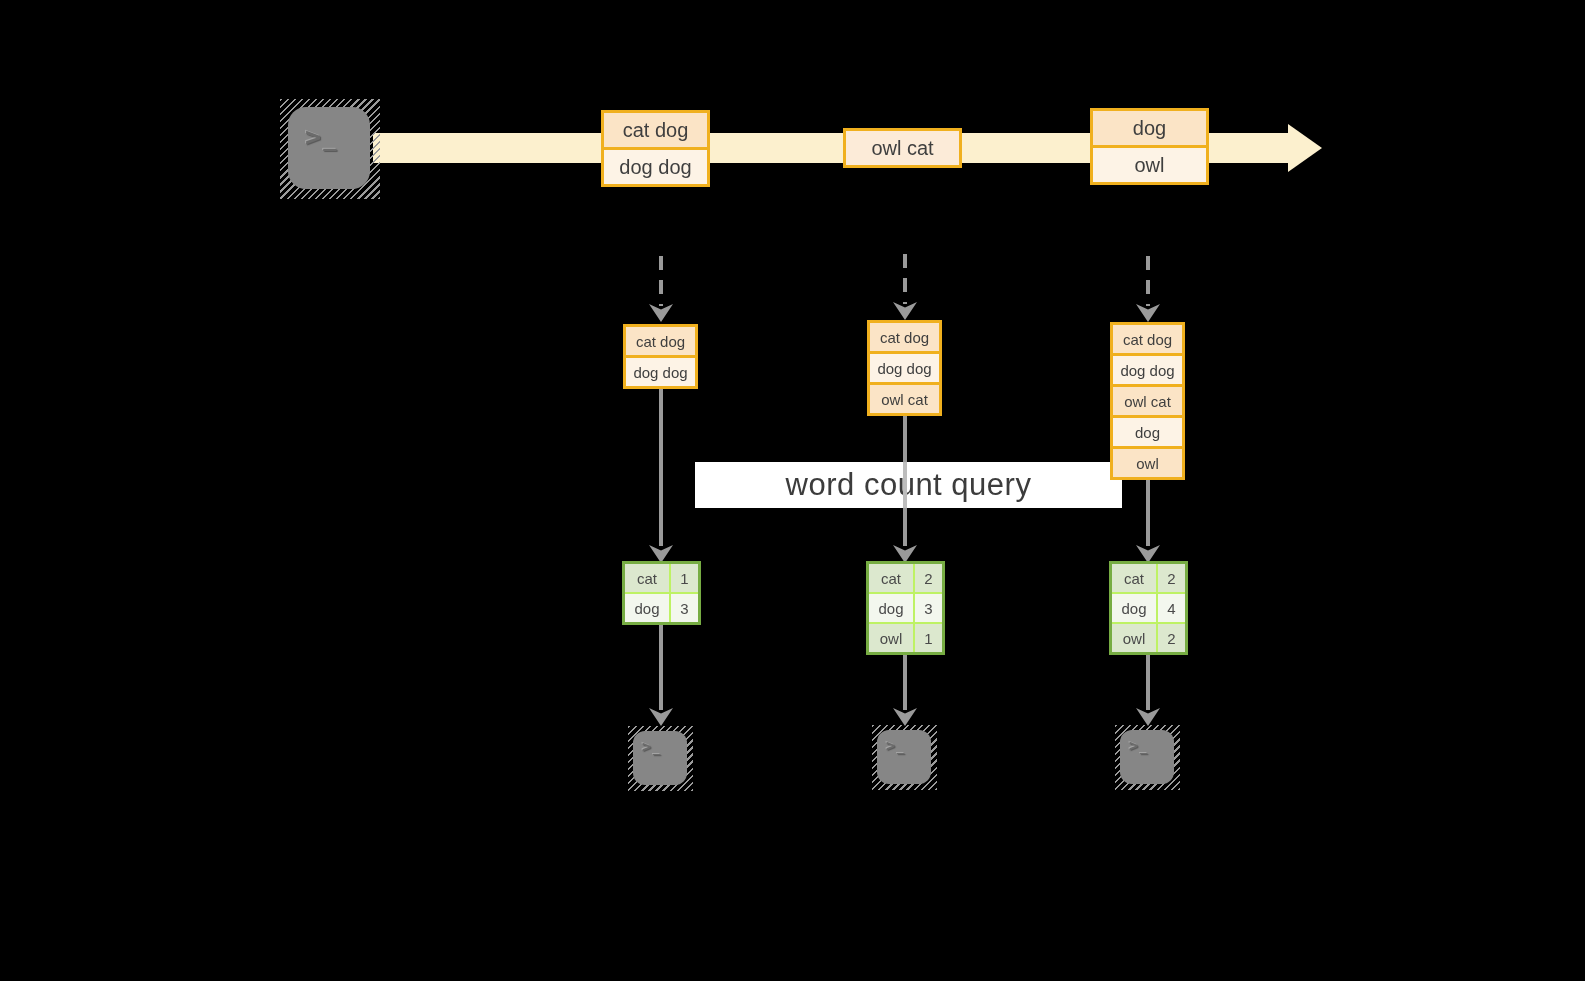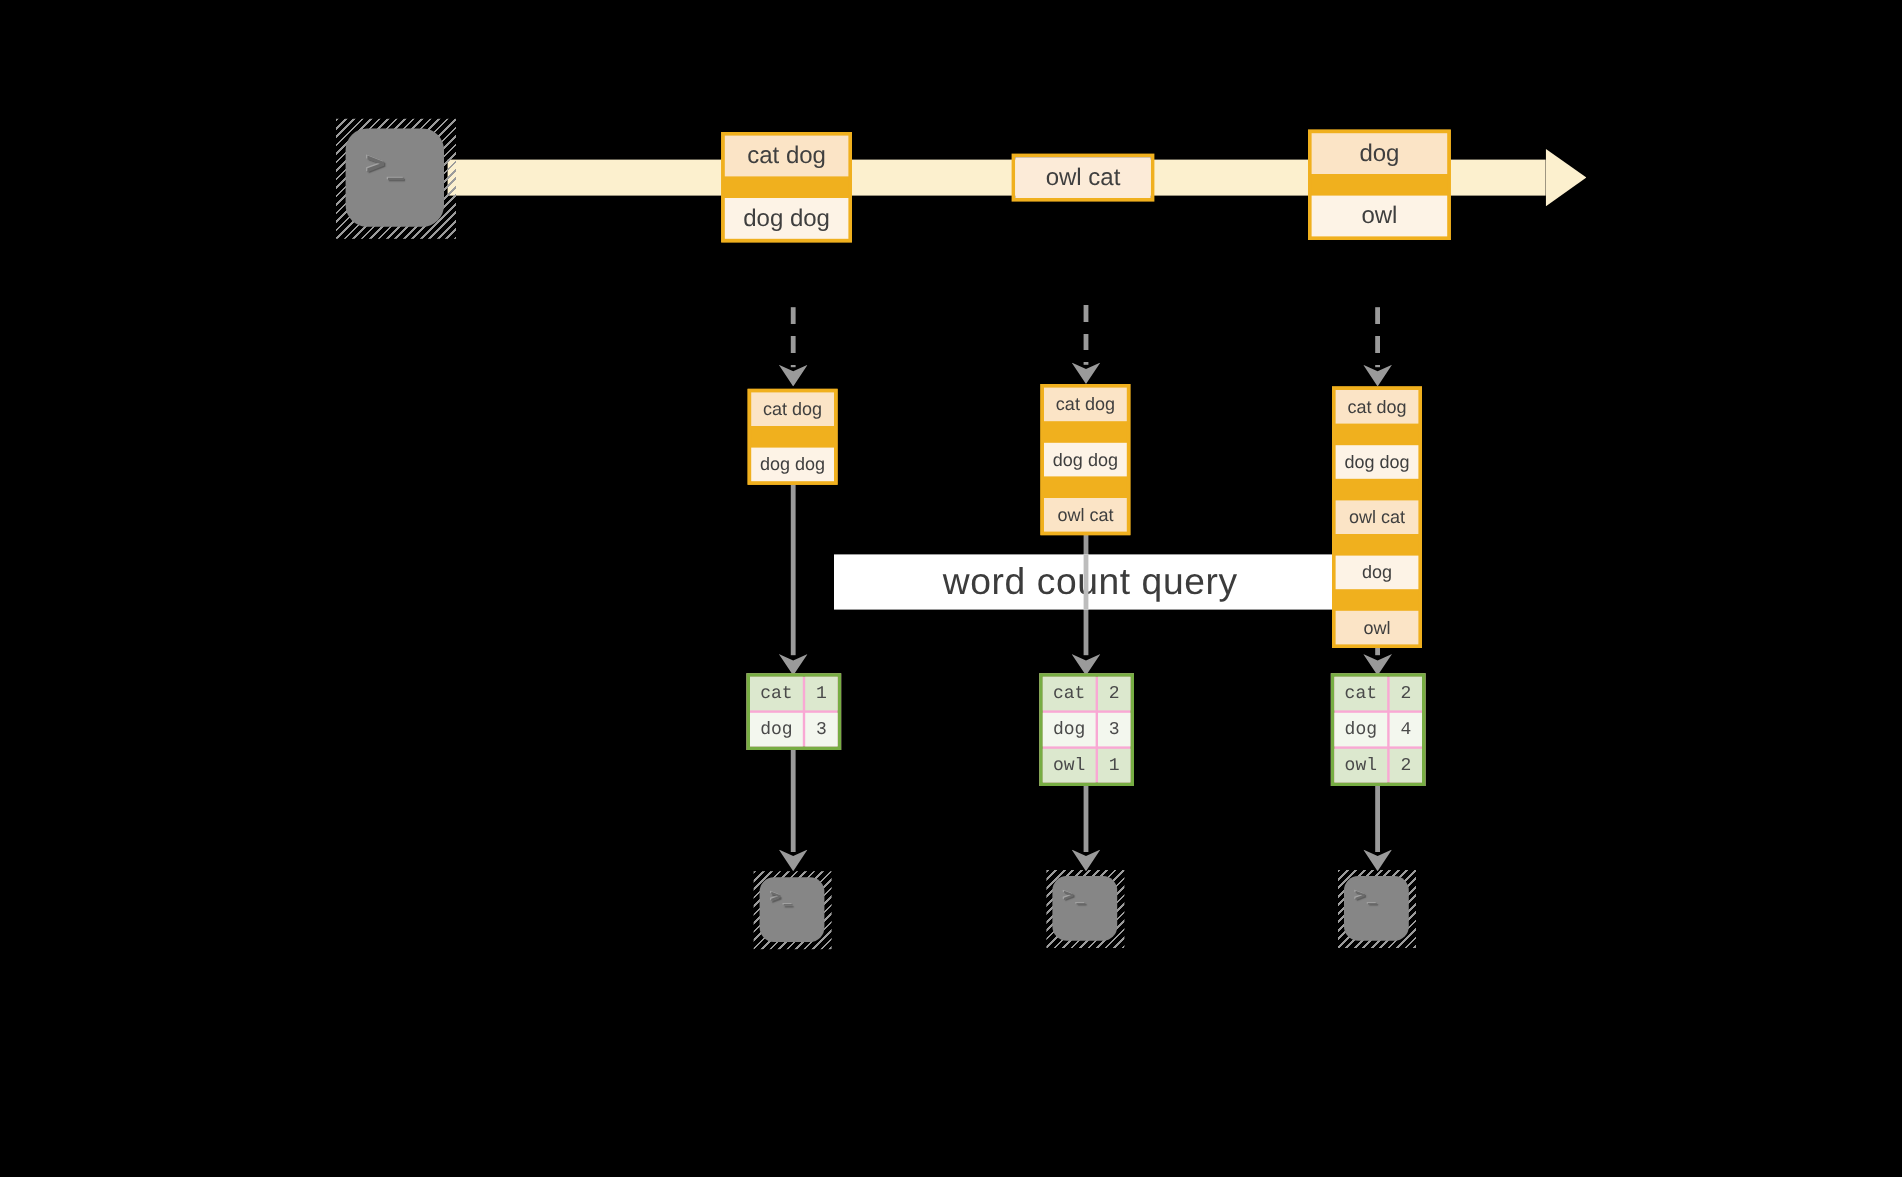--- a/index.html
+++ b/index.html
@@ -37,41 +37,41 @@
   .prompt .und{font-size:.82em;margin-left:2px;}
 
   
   .band{background:var(--band);z-index:1;}
   .band-head{background:var(--band);clip-path:polygon(0 0,100% 50%,0 100%);z-index:1;}
 
   
   .batch{border:3px solid var(--amber);box-sizing:border-box;z-index:3;background:var(--amber);}
   .brow{height:34px;display:flex;align-items:center;justify-content:center;
         font-size:20px;color:var(--txt);}
-  .brow + .brow{margin-top:18px;}
+  .brow + .brow{margin-top:3px;}
   .srow{height:28px;font-size:15px;}
   .fill-d{background:var(--peach);}
   .fill-l{background:var(--cream);}
   .fill-m{background:var(--peach-mid);}
 
   
   .dash{width:4px;z-index:2;
     background:repeating-linear-gradient(180deg,var(--gray) 0 14px,transparent 14px 24px);}
   .vline{width:4px;background:var(--gray);z-index:2;}
   .vline-faint{width:4px;background:#bdbdbd;z-index:5;}
   .ahead{width:24px;height:18px;background:var(--gray);
     clip-path:polygon(0 0,50% 30%,100% 0,50% 100%);z-index:2;}
 
   
   .banner{background:#fff;z-index:4;display:flex;align-items:center;justify-content:center;}
   .banner span{font-size:31px;color:#3c3c3c;letter-spacing:.5px;}
 
   
-  .wtable{box-sizing:border-box;border:3px solid var(--green);background:#f9a8d4;
-    display:grid;grid-template-columns:44px 27px;gap:2px;z-index:6;font-family:Liberation Mono, monospace;}
+  .wtable{box-sizing:border-box;border:3px solid var(--green);background:#bef264;
+    display:grid;grid-template-columns:44px 27px;gap:2px;z-index:6;}
   .wcell{height:28px;display:flex;align-items:center;justify-content:center;
     font-size:15px;color:#4a4a4a;}
   .gr{background:var(--gfill);}
   .wh{background:var(--gfill-l);}
 
   .stack{z-index:6;}
 </style>
 </head>
 <body>
 

